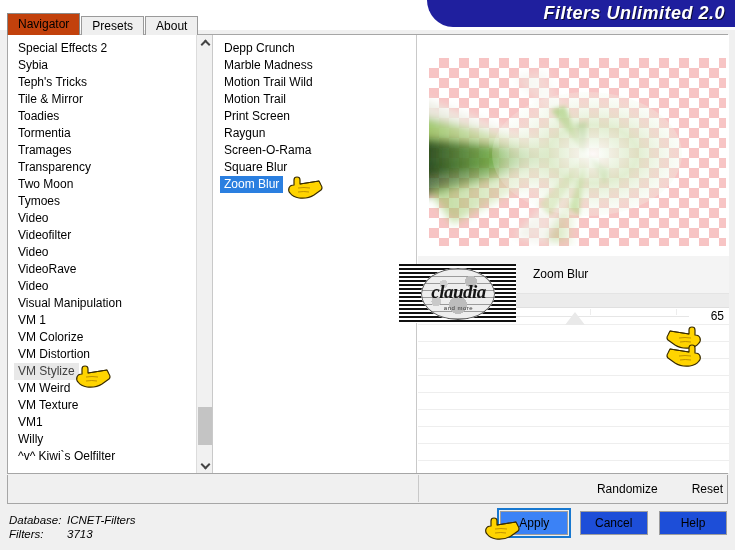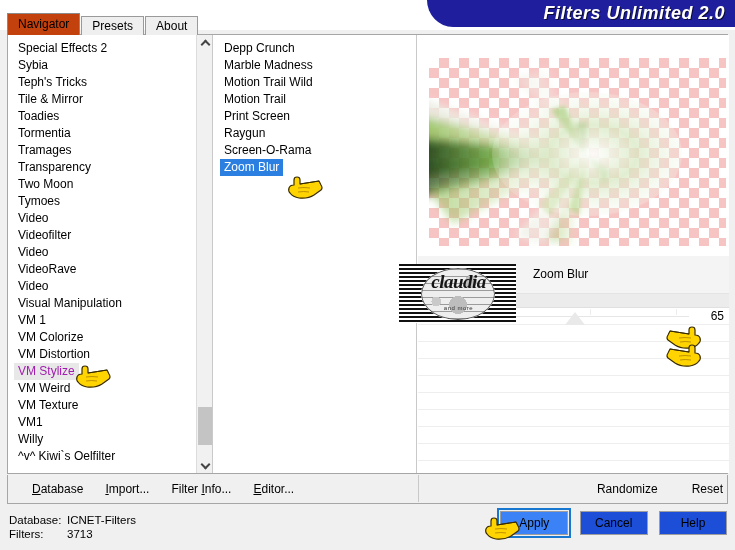--- a/index.html
+++ b/index.html
@@ -81,21 +81,21 @@
 
   .list-inner { padding: 5px 0 0 6px; }
   .list-item {
     height: 17px; line-height: 17px;
     padding: 0 4px; margin: 0 0 0 0;
     font-size: 12px; white-space: nowrap;
     display: inline-block;
     cursor: default;
   }
   .list-row { height: 17px; }
-  .list-item.sel-gray { background: #e8e8e8; color: #a21caf; }
+  .list-item.sel-gray { background: #e8e8e8; color: #404040; }
   .list-item.sel-blue { background: #2a7fe0; color: #ffffff; }
 
   
   .vscroll {
     position: absolute; right: 0px; top: 0px;
     width: 16px; height: 438px;
     background: #f1f1f1;
     border-left: 1px solid #dcdcdc;
   }
   .vs-btn {
@@ -206,21 +206,21 @@
       radial-gradient(circle at 30% 30%, #cfcfcf 0 4px, transparent 4px),
       radial-gradient(circle at 68% 25%, #bdbdbd 0 6px, transparent 6px),
       radial-gradient(circle at 50% 72%, #bdbdbd 0 9px, transparent 9px),
       radial-gradient(circle at 20% 65%, #c9c9c9 0 5px, transparent 5px),
       repeating-linear-gradient(to bottom, #9b9b9b 0 1px, transparent 1px 7px),
       #eeeeee;
     border: 1px solid #555;
     border-radius: 50%;
   }
   .wm-text {
-    position: absolute; left: 12px; top: 7px; width: 95px;
+    position: absolute; left: 12px; top: 17px; width: 95px;
     text-align: center;
     font-family: "Liberation Serif", serif;
     font-size: 19px; font-weight: bold;
     font-style: italic;
     letter-spacing: -0.5px;
     color: #151515;
     z-index: 3;
   }
   .wm-sub {
     position: absolute; left: 12px; top: 41px; width: 95px;
@@ -252,21 +252,21 @@
   }
   .ar-left .linkbtn:first-child { margin-left: 24px; }
   .ar-right .linkbtn { margin: 0 0 0 34px; }
   .acc { text-decoration: underline; }
 
   
   .status {
     position: absolute; left: 9px; top: 513px;
     font-size: 11.5px; line-height: 14px; color: #000;
   }
-  .status-row { display: flex; }
+  .status-row { display: flex; font-style: italic; }
   .status-key { width: 58px; }
   .btnbar { position: absolute; right: 8px; top: 511px; }
   .btn {
     display: inline-block; width: 68px; height: 24px;
     line-height: 22px; text-align: center;
     font-size: 12px; color: #000;
     background: #1d4ed8;
     border: 1px solid #9d9d9d;
     margin-left: 8px;
     cursor: default;
@@ -342,20 +342,21 @@
 
     <div class="listbox" id="list-mid">
       <div class="list-inner" id="flt-inner">
           <div class="list-row"><div class="list-item">Depp Crunch</div></div>
           <div class="list-row"><div class="list-item">Marble Madness</div></div>
           <div class="list-row"><div class="list-item">Motion Trail Wild</div></div>
           <div class="list-row"><div class="list-item">Motion Trail</div></div>
           <div class="list-row"><div class="list-item">Print Screen</div></div>
           <div class="list-row"><div class="list-item">Raygun</div></div>
           <div class="list-row"><div class="list-item">Screen-O-Rama</div></div>
+          <div class="list-row"><div class="list-item">Square Blur</div></div>
           <div class="list-row"><div class="list-item sel-blue">Zoom Blur</div></div>
         </div>
     </div>
 
     <div id="rightpanel">
       <div class="preview-wrap">
         <svg class="preview-art" viewBox="0 0 320 188" preserveAspectRatio="none">
           <defs>
             <radialGradient id="zg" cx="53%" cy="50%" r="62%">
               <stop offset="0%" stop-color="#ffffff" stop-opacity="0.9"></stop>
@@ -435,26 +436,20 @@
   </div>
 
   <div class="watermark">
     <div class="wm-globe"></div>
     <div class="wm-text">claudia</div>
     <div class="wm-sub">and more</div>
   </div>
 
   <div class="actionrow">
     <div class="ar-sep"></div>
-    <div class="ar-left">
-      <span class="linkbtn"><span class="acc">D</span><span>atabase</span></span>
-      <span class="linkbtn"><span class="acc">I</span><span>mport...</span></span>
-      <span class="linkbtn"><span>Filter </span><span class="acc">I</span><span>nfo...</span></span>
-      <span class="linkbtn"><span class="acc">E</span><span>ditor...</span></span>
-    </div>
     <div class="ar-right">
       <span class="linkbtn">Randomize</span>
       <span class="linkbtn">Reset</span>
     </div>
   </div>
 
   <div class="status">
     <div class="status-row">
       <span class="status-key">Database:</span>
       <span>ICNET-Filters</span>

